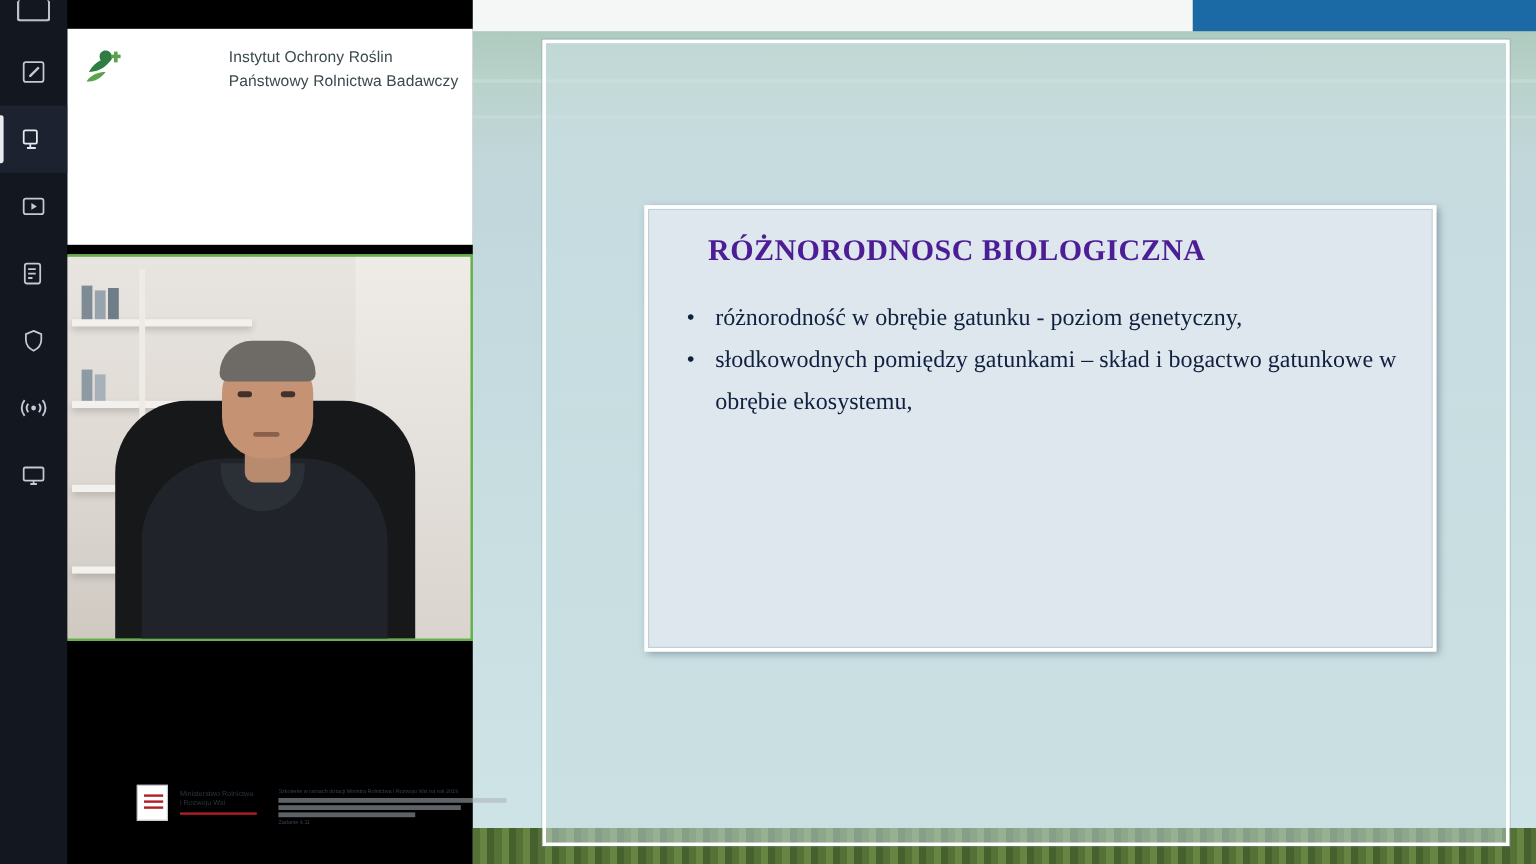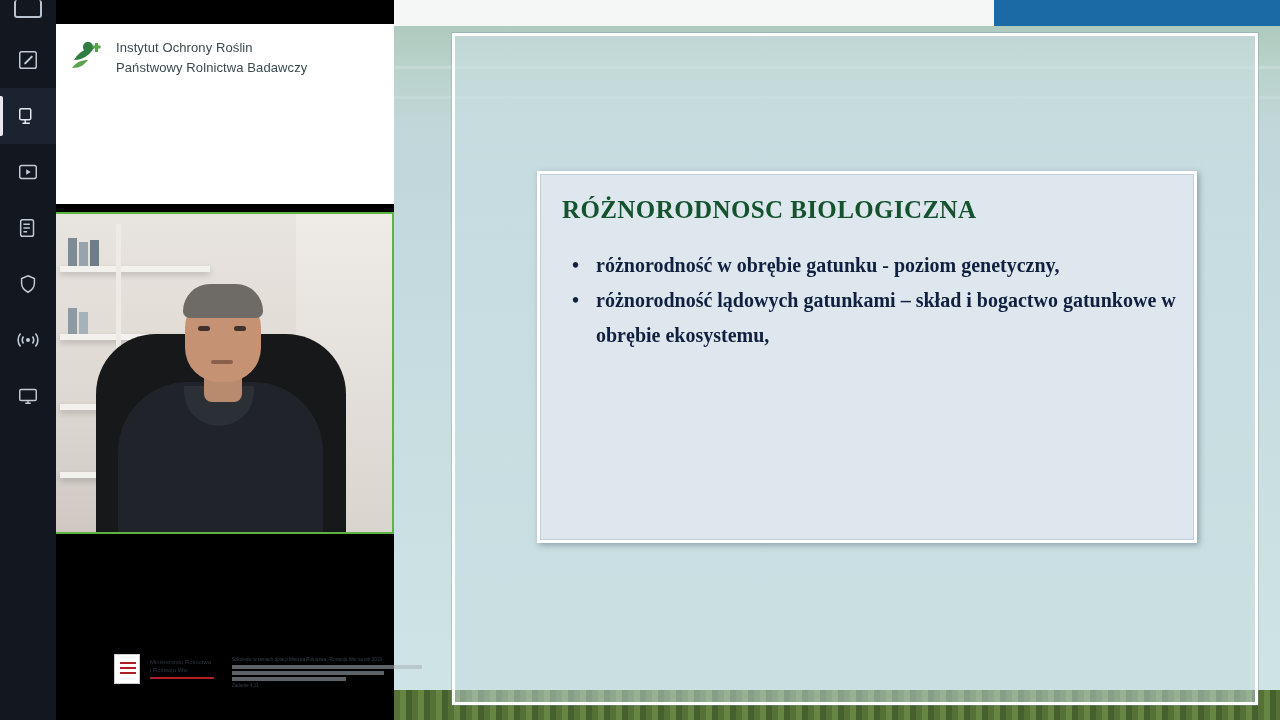--- a/index.html
+++ b/index.html
@@ -58,20 +58,21 @@
   }
   .logo-panel {
     position: absolute;
     left: 0; top: 24px;
     width: 338px; height: 180px;
     background: #ffffff;
     display: flex;
     align-items: flex-start;
     padding: 14px 12px;
     gap: 10px;
+    justify-content: space-between;
   }
   .logo-mark { width: 38px; height: 34px; flex: 0 0 38px; position: relative; }
   .logo-text {
     font-size: 13px; line-height: 20px; color: #3b4a4f;
     letter-spacing: .1px;
   }
   .logo-text div:last-child { color: #3b4a4f; }
 
   .webcam {
     position: absolute;
@@ -225,37 +226,38 @@
     left: 82px; top: 135px;
     width: 660px; height: 372px;
     background: #dfe7ee;
     border: 3px solid #ffffff;
     box-shadow: 2px 2px 6px rgba(60,80,95,.45), inset 0 0 0 1px #c2ced9;
     padding: 22px 18px 18px 22px;
     color: #14203c;
     font-family: "Liberation Serif", serif;
   }
   .slide-title {
-    color: #14532d;
+    color: #4c1d95;
     font-size: 25px;
     font-weight: bold;
     letter-spacing: .4px;
     margin-bottom: 24px;
+    margin-left: 28px;
   }
   .slide-lead {
     font-size: 21px;
     font-weight: bold;
     line-height: 36px;
     color: #10213f;
     margin-bottom: 26px;
   }
   .bullets { list-style: none; }
   .bullets li {
     font-size: 20px;
-    font-weight: bold;
+    font-weight: normal;
     line-height: 35px;
     color: #10213f;
     padding-left: 34px;
     position: relative;
   }
   .bullets li:before {
     content: "•";
     position: absolute; left: 10px; top: 0;
     font-size: 20px;
   }
@@ -332,21 +334,21 @@
       <div class="blue-top"></div>
       <div class="water-streak" style="top:66px; opacity:.5"></div>
       <div class="water-streak" style="top:96px; opacity:.35"></div>
       <div class="grass-strip"></div>
 
       <div class="slide-frame">
         <div class="content-box">
           <div class="slide-title">RÓŻNORODNOSC BIOLOGICZNA</div>
           <ul class="bullets">
             <li>różnorodność w obrębie gatunku - poziom genetyczny,</li>
-            <li>różnorodność lądowych gatunkami – skład i bogactwo gatunkowe w obrębie ekosystemu,</li>
+            <li>słodkowodnych pomiędzy gatunkami – skład i bogactwo gatunkowe w obrębie ekosystemu,</li>
           </ul>
         </div>
       </div>
     </div>
 
     <div class="leftcol">
       <div class="white-left-bg"></div>
 
       <div class="logo-panel">
         <div class="logo-mark">

